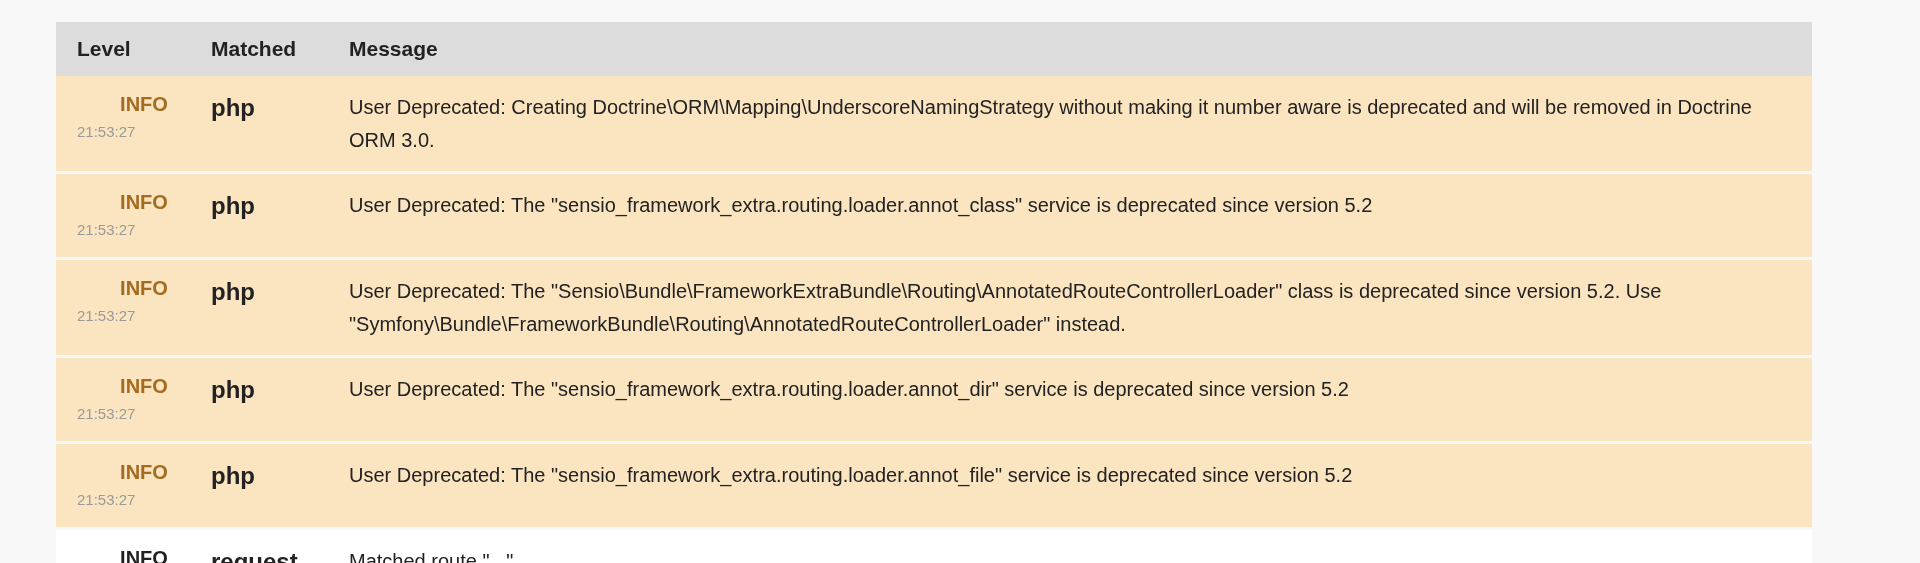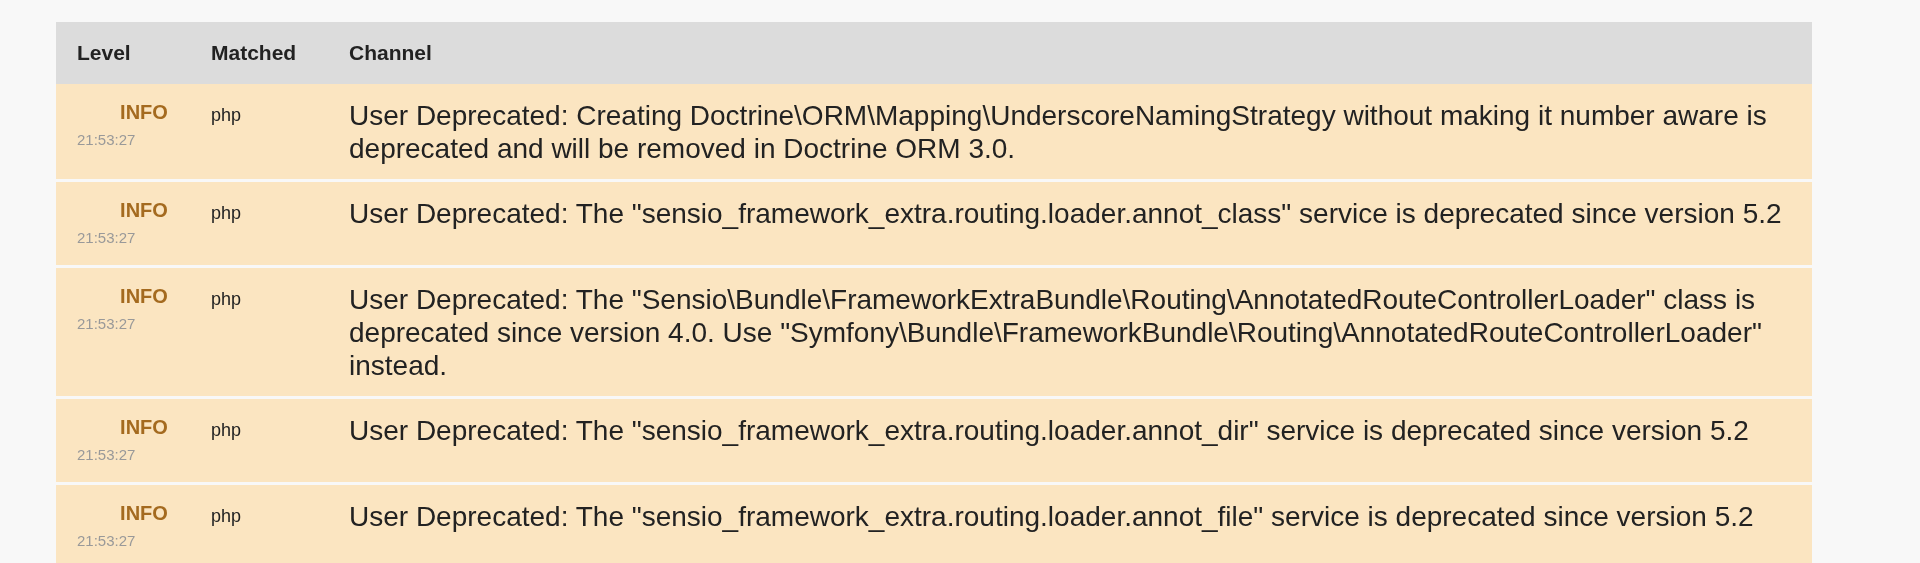--- a/index.html
+++ b/index.html
@@ -12,21 +12,21 @@
   }
   .log-panel {
     position: absolute;
     left: 56px; top: 22px;
     width: 1756px;
   }
   .log-header {
     display: grid;
     grid-template-columns: 134px 138px 1fr;
     align-items: center;
-    height: 62px;
+    height: 54px;
     box-sizing: border-box;
     padding: 0 20px 0 21px;
     background: var(--header-bg, #dcdcdc);
     color: var(--text, #222);
     font-size: 21px;
     font-weight: bold;
   }
   .log-rows .row {
     display: grid;
     grid-template-columns: 134px 138px 1fr;
@@ -46,40 +46,40 @@
     font-size: 20px;
     color: var(--level-info-deprecation, #a46a1f);
     text-align: center;
   }
   .row.default .level { color: var(--level-info-default, #222); }
   .time {
     font-size: 15px;
     color: var(--timestamp, #999);
   }
   .channel {
-    font-weight: normal;
-    font-size: 18px;
+    font-weight: bold;
+    font-size: 24px;
     line-height: 33px;
     color: var(--text, #222);
   }
   .message {
-    font-size: 28px;
+    font-size: 20px;
     line-height: 33px;
     color: var(--text, #222);
     word-wrap: break-word;
   }
 </style>
 </head>
 <body>
 
 <div class="log-panel">
   <div class="log-header">
     <div class="col-label">Level</div>
     <div class="col-label">Matched</div>
-    <div class="col-label">Channel</div>
+    <div class="col-label">Message</div>
   </div>
   <div class="log-rows">
   <div class="row deprecation">
     <div class="cell level-cell">
       <span class="level">INFO</span>
       <span class="time">21:53:27</span>
     </div>
     <div class="cell channel">php</div>
     <div class="cell message">User Deprecated: Creating Doctrine\ORM\Mapping\UnderscoreNamingStrategy without making it number aware is deprecated and will be removed in Doctrine ORM 3.0.</div>
   </div>
@@ -92,21 +92,21 @@
     <div class="cell channel">php</div>
     <div class="cell message">User Deprecated: The "sensio_framework_extra.routing.loader.annot_class" service is deprecated since version 5.2</div>
   </div>
 
   <div class="row deprecation">
     <div class="cell level-cell">
       <span class="level">INFO</span>
       <span class="time">21:53:27</span>
     </div>
     <div class="cell channel">php</div>
-    <div class="cell message">User Deprecated: The "Sensio\Bundle\FrameworkExtraBundle\Routing\AnnotatedRouteControllerLoader" class is deprecated since version 4.0. Use "Symfony\Bundle\FrameworkBundle\Routing\AnnotatedRouteControllerLoader" instead.</div>
+    <div class="cell message">User Deprecated: The "Sensio\Bundle\FrameworkExtraBundle\Routing\AnnotatedRouteControllerLoader" class is deprecated since version 5.2. Use "Symfony\Bundle\FrameworkBundle\Routing\AnnotatedRouteControllerLoader" instead.</div>
   </div>
 
   <div class="row deprecation">
     <div class="cell level-cell">
       <span class="level">INFO</span>
       <span class="time">21:53:27</span>
     </div>
     <div class="cell channel">php</div>
     <div class="cell message">User Deprecated: The "sensio_framework_extra.routing.loader.annot_dir" service is deprecated since version 5.2</div>
   </div>

